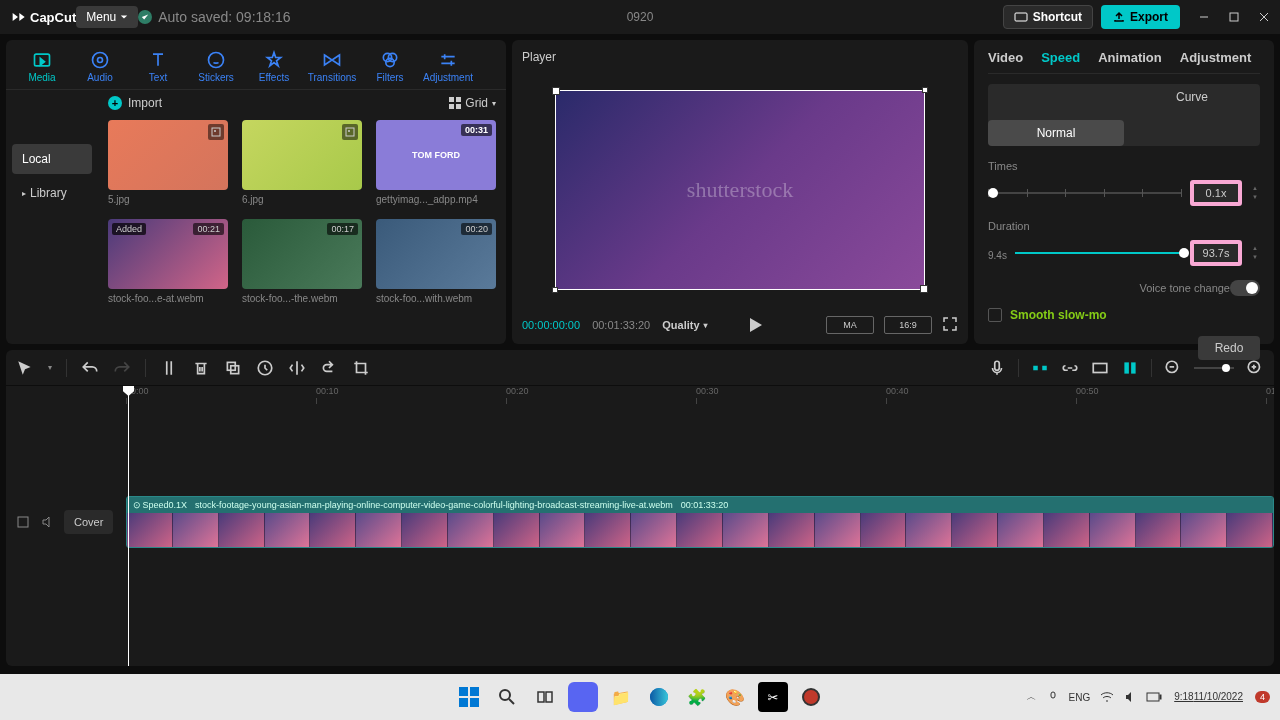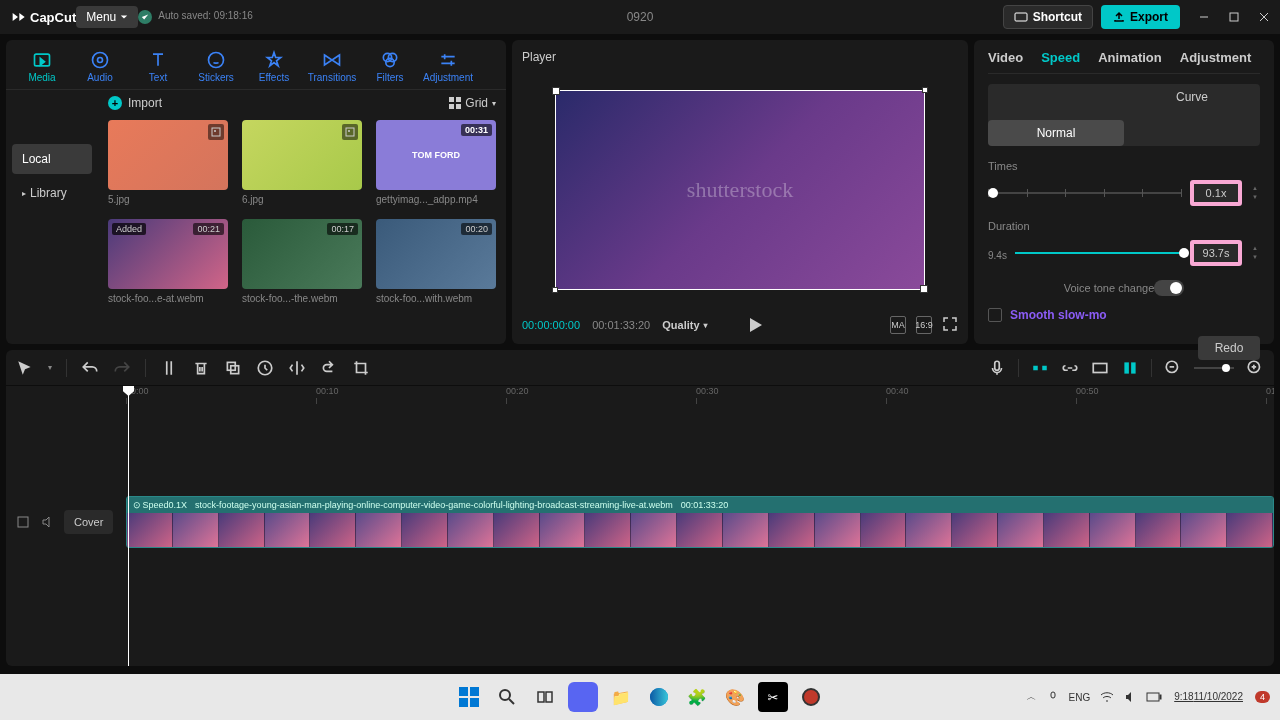--- a/index.html
+++ b/index.html
@@ -4,21 +4,21 @@
 <style>
 * { margin: 0; padding: 0; box-sizing: border-box; font-family: -apple-system, BlinkMacSystemFont, "Segoe UI", sans-serif; }
 body { background: #0d0d0d; color: #ccc; font-size: 12px; overflow: hidden; width: 1280px; height: 720px; }
 
 
 .topbar { height: 34px; background: #1a1a1a; display: flex; align-items: center; padding: 0 10px; gap: 0; }
 .logo { display: flex; align-items: center; gap: 4px; color: #fff; font-weight: 600; font-size: 13px; }
 .logo svg { width: 16px; height: 16px; }
 .menu-btn { background: #3a3a3a; color: #fff; padding: 4px 10px; border-radius: 4px; display: flex; align-items: center; gap: 4px; font-size: 12px; cursor: pointer; }
 .chevron-down { width: 8px; height: 8px; }
-.auto-saved { display: flex; align-items: flex-start; gap: 6px; color: #888; font-size: 10px; }
+.auto-saved { display: flex; align-items: center; gap: 6px; color: #888; font-size: 14px; }
 .check-circle { width: 14px; height: 14px; background: #2e7d66; border-radius: 50%; display: flex; align-items: center; justify-content: center; }
 .title-center { position: absolute; left: 50%; transform: translateX(-50%); color: #888; font-size: 12px; }
 .topbar-right { margin-left: auto; display: flex; align-items: center; gap: 8px; }
 .shortcut-btn { background: #2a2a2a; border: 1px solid #444; padding: 4px 10px; border-radius: 4px; display: flex; align-items: center; gap: 5px; font-size: 12px; cursor: pointer; color: #fff; font-weight: 600; }
 .export-btn { background: #00c8c8; color: #000; padding: 5px 12px; border-radius: 4px; display: flex; align-items: center; gap: 5px; font-size: 12px; font-weight: 600; cursor: pointer; }
 .win-controls { display: flex; gap: 18px; margin-left: 10px; }
 .win-ctrl { width: 12px; height: 12px; cursor: pointer; color: #ccc; }
 
 
 .main { display: flex; height: 316px; padding: 6px; gap: 6px; }
@@ -64,21 +64,21 @@
 .preview-frame::after { bottom: -4px; right: -4px; }
 .handle-tr { position: absolute; top: -4px; right: -4px; width: 6px; height: 6px; background: #fff; border: 1px solid #333; }
 .handle-bl { position: absolute; bottom: -4px; left: -4px; width: 6px; height: 6px; background: #fff; border: 1px solid #333; }
 .watermark { position: absolute; top: 50%; left: 50%; transform: translate(-50%, -50%); color: rgba(255,255,255,0.3); font-size: 22px; font-family: serif; }
 .player-controls { display: flex; align-items: center; gap: 12px; margin-top: 10px; }
 .tc-current { color: #00c8c8; font-size: 11px; }
 .tc-total { color: #888; font-size: 11px; }
 .quality-sel { color: #ccc; font-size: 11px; cursor: pointer; display: flex; align-items: center; gap: 4px; font-weight: bold; }
 .play-btn { margin-left: 30px; cursor: pointer; }
 .pc-right { margin-left: auto; display: flex; gap: 10px; }
-.pc-btn { width: 16px; height: 18px; border: 1px solid #666; border-radius: 2px; display: flex; align-items: center; justify-content: center; font-size: 9px; cursor: pointer; color: #ccc; }
+.pc-btn { width: 48px; height: 18px; border: 1px solid #666; border-radius: 2px; display: flex; align-items: center; justify-content: center; font-size: 9px; cursor: pointer; color: #ccc; }
 
 
 .right-panel { width: 300px; background: #1a1a1a; border-radius: 6px; padding: 10px 14px; }
 .prop-tabs { display: flex; gap: 18px; border-bottom: 1px solid #2a2a2a; padding-bottom: 8px; margin-bottom: 10px; }
 .prop-tab { font-size: 13px; cursor: pointer; color: #ccc; font-weight: 600; }
 .prop-tab.active { color: #00c8c8; }
 .sub-tabs { display: flex; background: #2a2a2a; border-radius: 4px; margin-bottom: 14px; }
 .sub-tab { flex: 1; text-align: center; padding: 6px; font-size: 12px; cursor: pointer; border-radius: 4px; }
 .sub-tab.active { background: #4a4a4a; color: #fff; margin-top: 36px; }
 .prop-section { margin-bottom: 14px; }
@@ -86,26 +86,26 @@
 .prop-row { display: flex; align-items: center; gap: 8px; }
 .slider-track { flex: 1; height: 2px; background: #444; position: relative; }
 .slider-fill { height: 100%; background: #00c8c8; width: 2%; }
 .slider-thumb { position: absolute; top: -4px; left: 2%; width: 10px; height: 10px; background: #fff; border-radius: 50%; cursor: pointer; }
 .slider-ticks { position: absolute; top: -3px; left: 0; right: 0; display: flex; justify-content: space-between; pointer-events: none; }
 .slider-ticks span { width: 1px; height: 8px; background: #555; }
 .val-box { width: 52px; background: #2a2a2a; border: 4px solid #f9a8d4; border-radius: 3px; padding: 3px 6px; font-size: 11px; text-align: center; color: #ccc; }
 .stepper { display: flex; flex-direction: column; gap: 1px; }
 .step-btn { width: 10px; height: 8px; cursor: pointer; font-size: 6px; color: #666; text-align: center; }
 .duration-info { font-size: 10px; color: #888; margin-top: 4px; }
-.toggle-row { display: flex; align-items: center; justify-content: center; margin-bottom: 12px; }
+.toggle-row { display: flex; align-items: center; justify-content: flex-end; margin-bottom: 12px; }
 .toggle { width: 30px; height: 16px; background: #444; border-radius: 8px; position: relative; cursor: pointer; }
 .toggle::after { content: ""; position: absolute; width: 12px; height: 12px; background: #fff; border-radius: 50%; top: 2px; right: 2px; }
 .check-row { display: flex; align-items: center; gap: 8px; }
 .checkbox { width: 14px; height: 14px; border: 1px solid #555; border-radius: 2px; cursor: pointer; }
-.check-label { font-size: 12px; font-weight: 600; color: #8b5cf6; }
+.check-label { font-size: 12px; font-weight: 600; color: #84cc16; }
 .redo-btn { margin-top: 14px; margin-left: auto; width: 62px; background: #3a3a3a; padding: 5px 0; text-align: center; border-radius: 4px; font-size: 12px; cursor: pointer; }
 
 
 .tl-toolbar { height: 36px; background: #1a1a1a; margin: 0 6px; border-radius: 6px 6px 0 0; display: flex; align-items: center; padding: 0 10px; gap: 14px; border-bottom: 1px solid #0d0d0d; }
 .tl-tool { width: 18px; height: 18px; cursor: pointer; color: #ccc; display: flex; align-items: center; justify-content: center; }
 .tl-tool.disabled { color: #444; }
 .tl-sep { width: 1px; height: 18px; background: #333; }
 .tl-right { margin-left: auto; display: flex; align-items: center; gap: 12px; }
 .tl-accent { color: #00c8c8; }
 .zoom-slider { width: 40px; height: 2px; background: #444; position: relative; }

